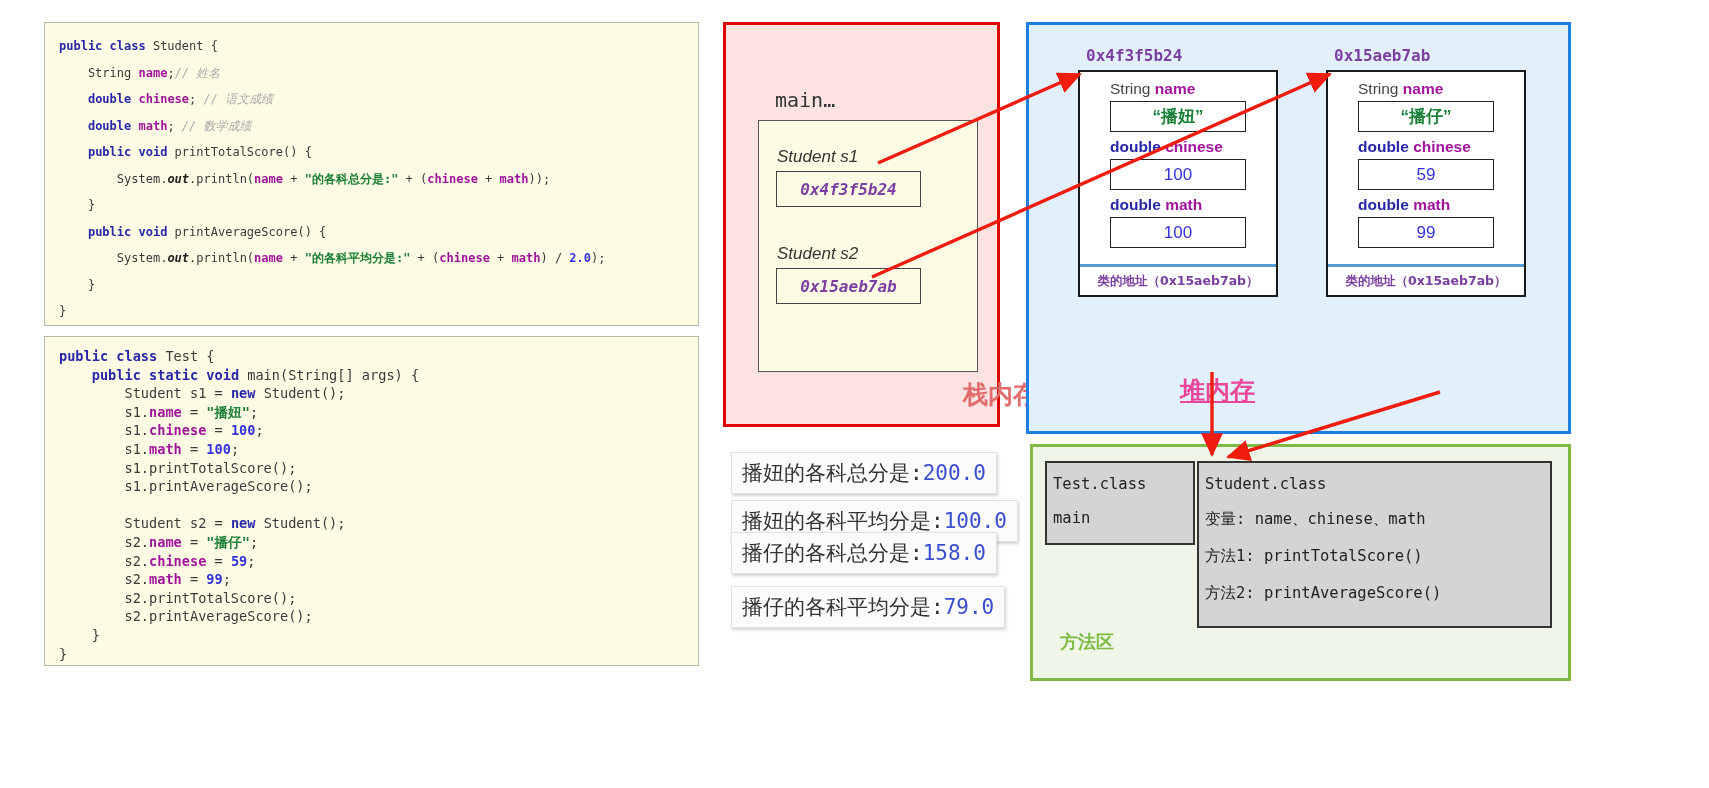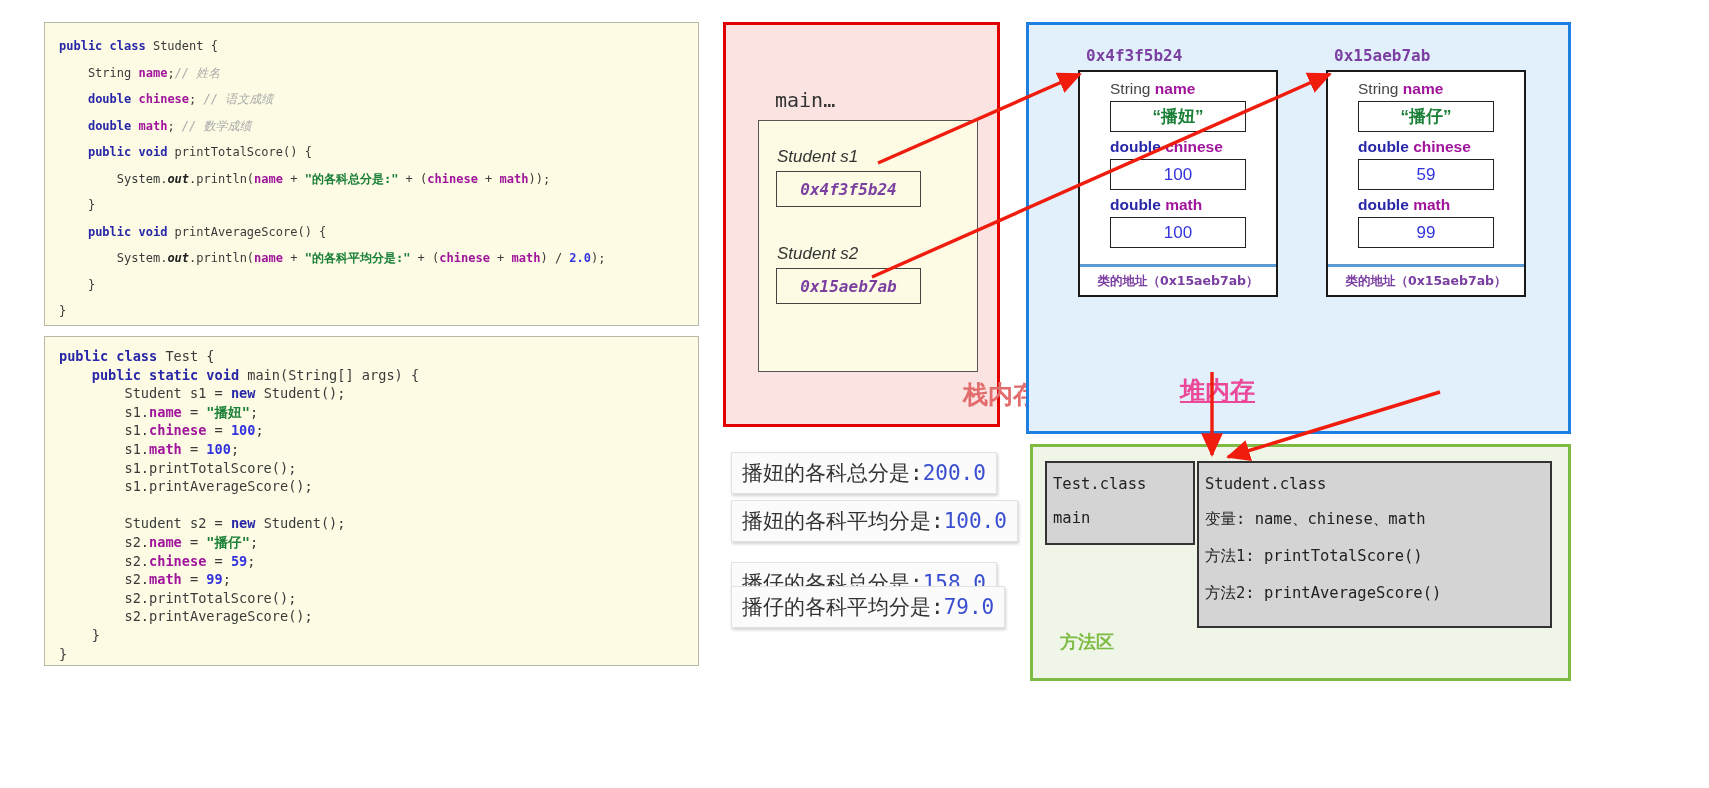--- a/index.html
+++ b/index.html
@@ -211,21 +211,21 @@
 <div class="abs class-box" style="left:1197px;top:461px;width:355px;height:167px;">
   <div>Student.class</div>
   <div>变量: name、chinese、math</div>
   <div>方法1: printTotalScore()</div>
   <div>方法2: printAverageScore()</div>
 </div>
 <div class="abs" id="method-label">方法区</div>
 
 <div class="abs out-box" style="left:731px;top:452px;"><span>播妞的各科总分是:</span><span class="onum">200.0</span></div>
 <div class="abs out-box" style="left:731px;top:500px;"><span>播妞的各科平均分是:</span><span class="onum">100.0</span></div>
-<div class="abs out-box" style="left:731px;top:562px;"><span>播仔的各科总分是:</span><span class="onum">158.0</span></div>
+<div class="abs out-box" style="left:731px;top:532px;"><span>播仔的各科总分是:</span><span class="onum">158.0</span></div>
 <div class="abs out-box" style="left:731px;top:586px;"><span>播仔的各科平均分是:</span><span class="onum">79.0</span></div>
 
 <svg class="abs" id="arrows">
   <defs>
     <marker id="ah" markerWidth="9" markerHeight="9" refX="6.4" refY="3.2" orient="auto">
       <path d="M0,0 L7,3.2 L0,6.4 z" fill="#f01c0e"></path>
     </marker>
   </defs>
 
   <line x1="878" y1="163" x2="1080" y2="74" stroke="#f01c0e" stroke-width="3.4" marker-end="url(#ah)"></line>

